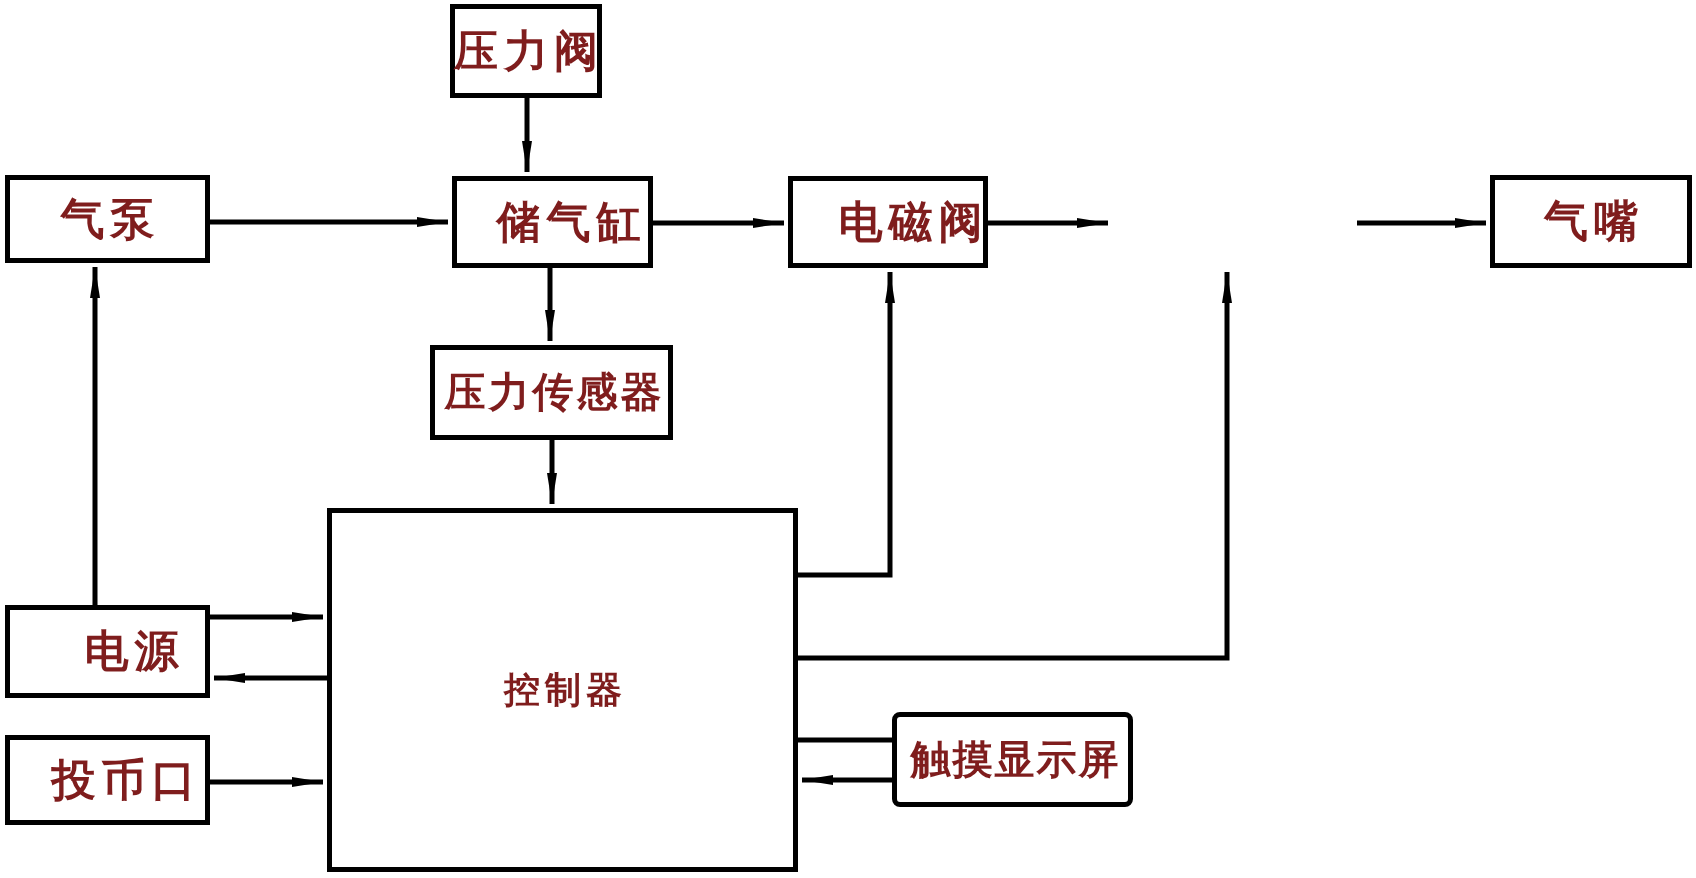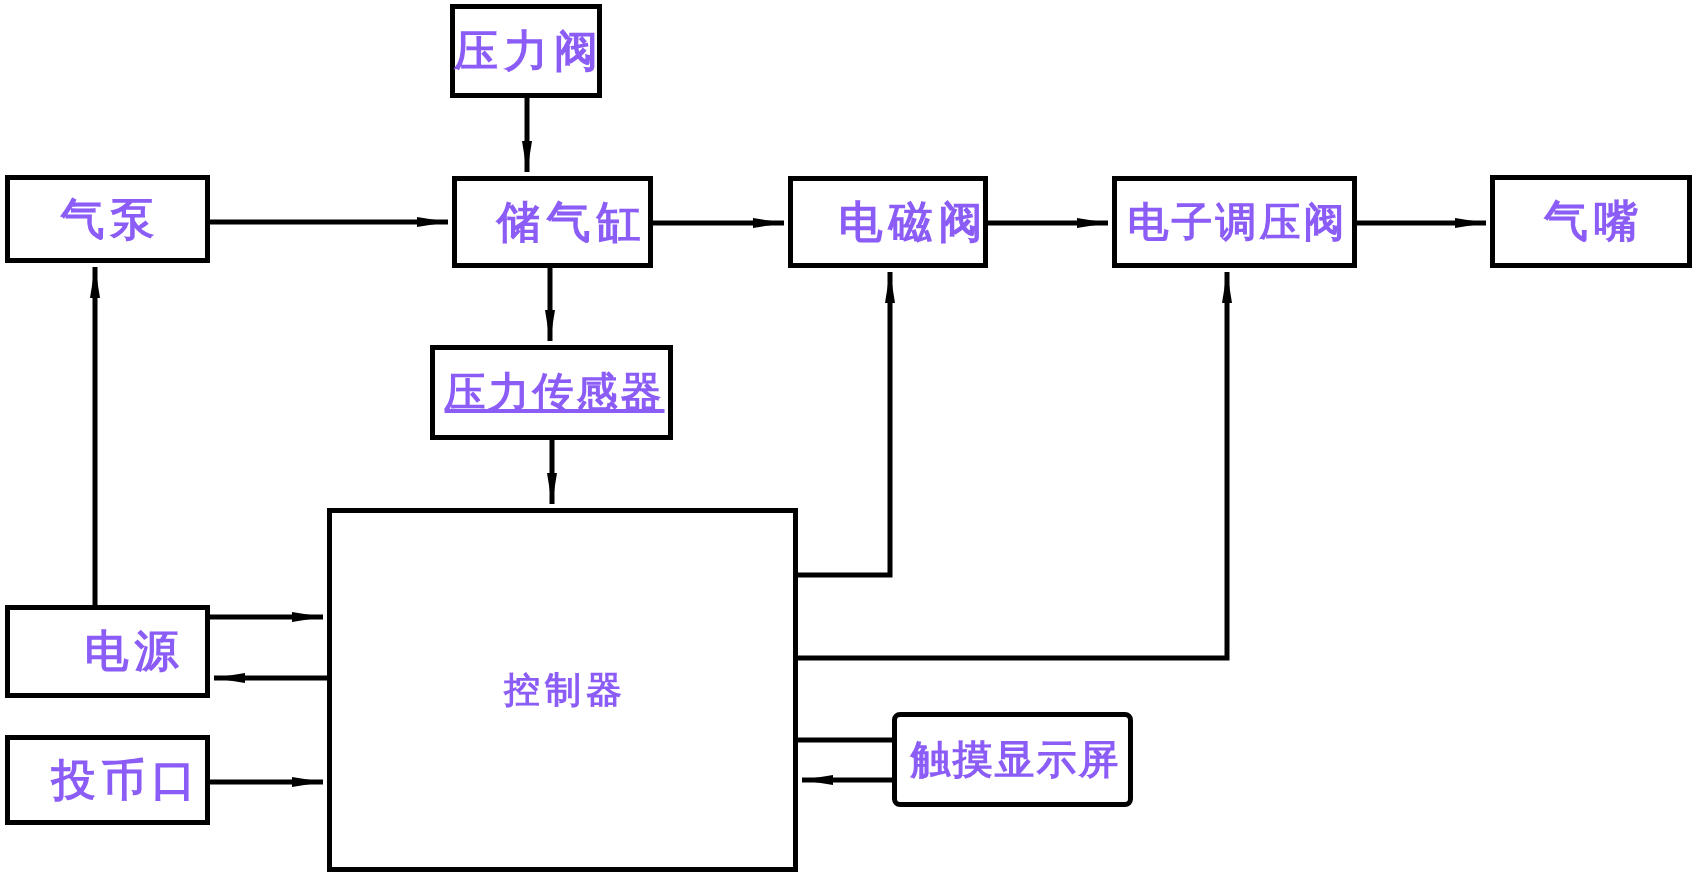--- a/index.html
+++ b/index.html
@@ -23,36 +23,36 @@
     height: 878px;
   }
   .node {
     position: absolute;
     box-sizing: border-box;
     border: 5px solid #000000;
     background: #ffffff;
     display: flex;
     align-items: center;
     justify-content: center;
-    color: #8b5cf6;
+    color: #7f1d1d;
     font-weight: bold;
     font-size: 44px;
     letter-spacing: 6px;
     text-align: center;
     white-space: nowrap;
   }
   .node .label { transform: translateX(3px); } 
 
   .n-pressure-valve   { left: 450px;  top: 4px;   width: 152px; height: 94px; }
   .n-air-pump         { left: 5px;    top: 175px; width: 205px; height: 88px; }
   .n-air-tank         { left: 452px;  top: 176px; width: 201px; height: 92px; padding-left: 32px; }
   .n-solenoid-valve   { left: 788px;  top: 176px; width: 200px; height: 92px; padding-left: 45px; }
   .n-regulator        { left: 1112px; top: 176px; width: 245px; height: 92px; font-size: 41px; letter-spacing: 3px; }
   .n-air-nozzle       { left: 1490px; top: 175px; width: 202px; height: 93px; text-align: center; }
-  .n-pressure-sensor  { left: 430px;  top: 345px; width: 243px; height: 95px; font-size: 41px; letter-spacing: 3px; text-decoration: underline; }
+  .n-pressure-sensor  { left: 430px;  top: 345px; width: 243px; height: 95px; font-size: 41px; letter-spacing: 3px; }
   .n-controller       { left: 327px;  top: 508px; width: 471px; height: 364px; font-size: 36px; letter-spacing: 5px; }
   .n-power-supply     { left: 5px;    top: 605px; width: 205px; height: 93px; padding-left: 48px; }
   .n-coin-slot        { left: 5px;    top: 735px; width: 205px; height: 90px; padding-left: 32px; }
   .n-touch-screen     { left: 892px;  top: 712px; width: 241px; height: 95px; font-size: 40px; letter-spacing: 2px; border-radius: 8px; }
 
   .connector {
     stroke: #000000;
     stroke-width: 5;
     fill: none;
     stroke-linejoin: miter;
@@ -96,23 +96,20 @@
   </div>
 
   <div class="node n-air-tank">
     <span class="label">储气缸</span>
   </div>
 
   <div class="node n-solenoid-valve">
     <span class="label">电磁阀</span>
   </div>
 
-  <div class="node n-regulator">
-    <span class="label">电子调压阀</span>
-  </div>
 
   <div class="node n-air-nozzle">
     <span class="label">气嘴</span>
   </div>
 
   <div class="node n-pressure-sensor">
     <span class="label">压力传感器</span>
   </div>
 
   <div class="node n-controller">

